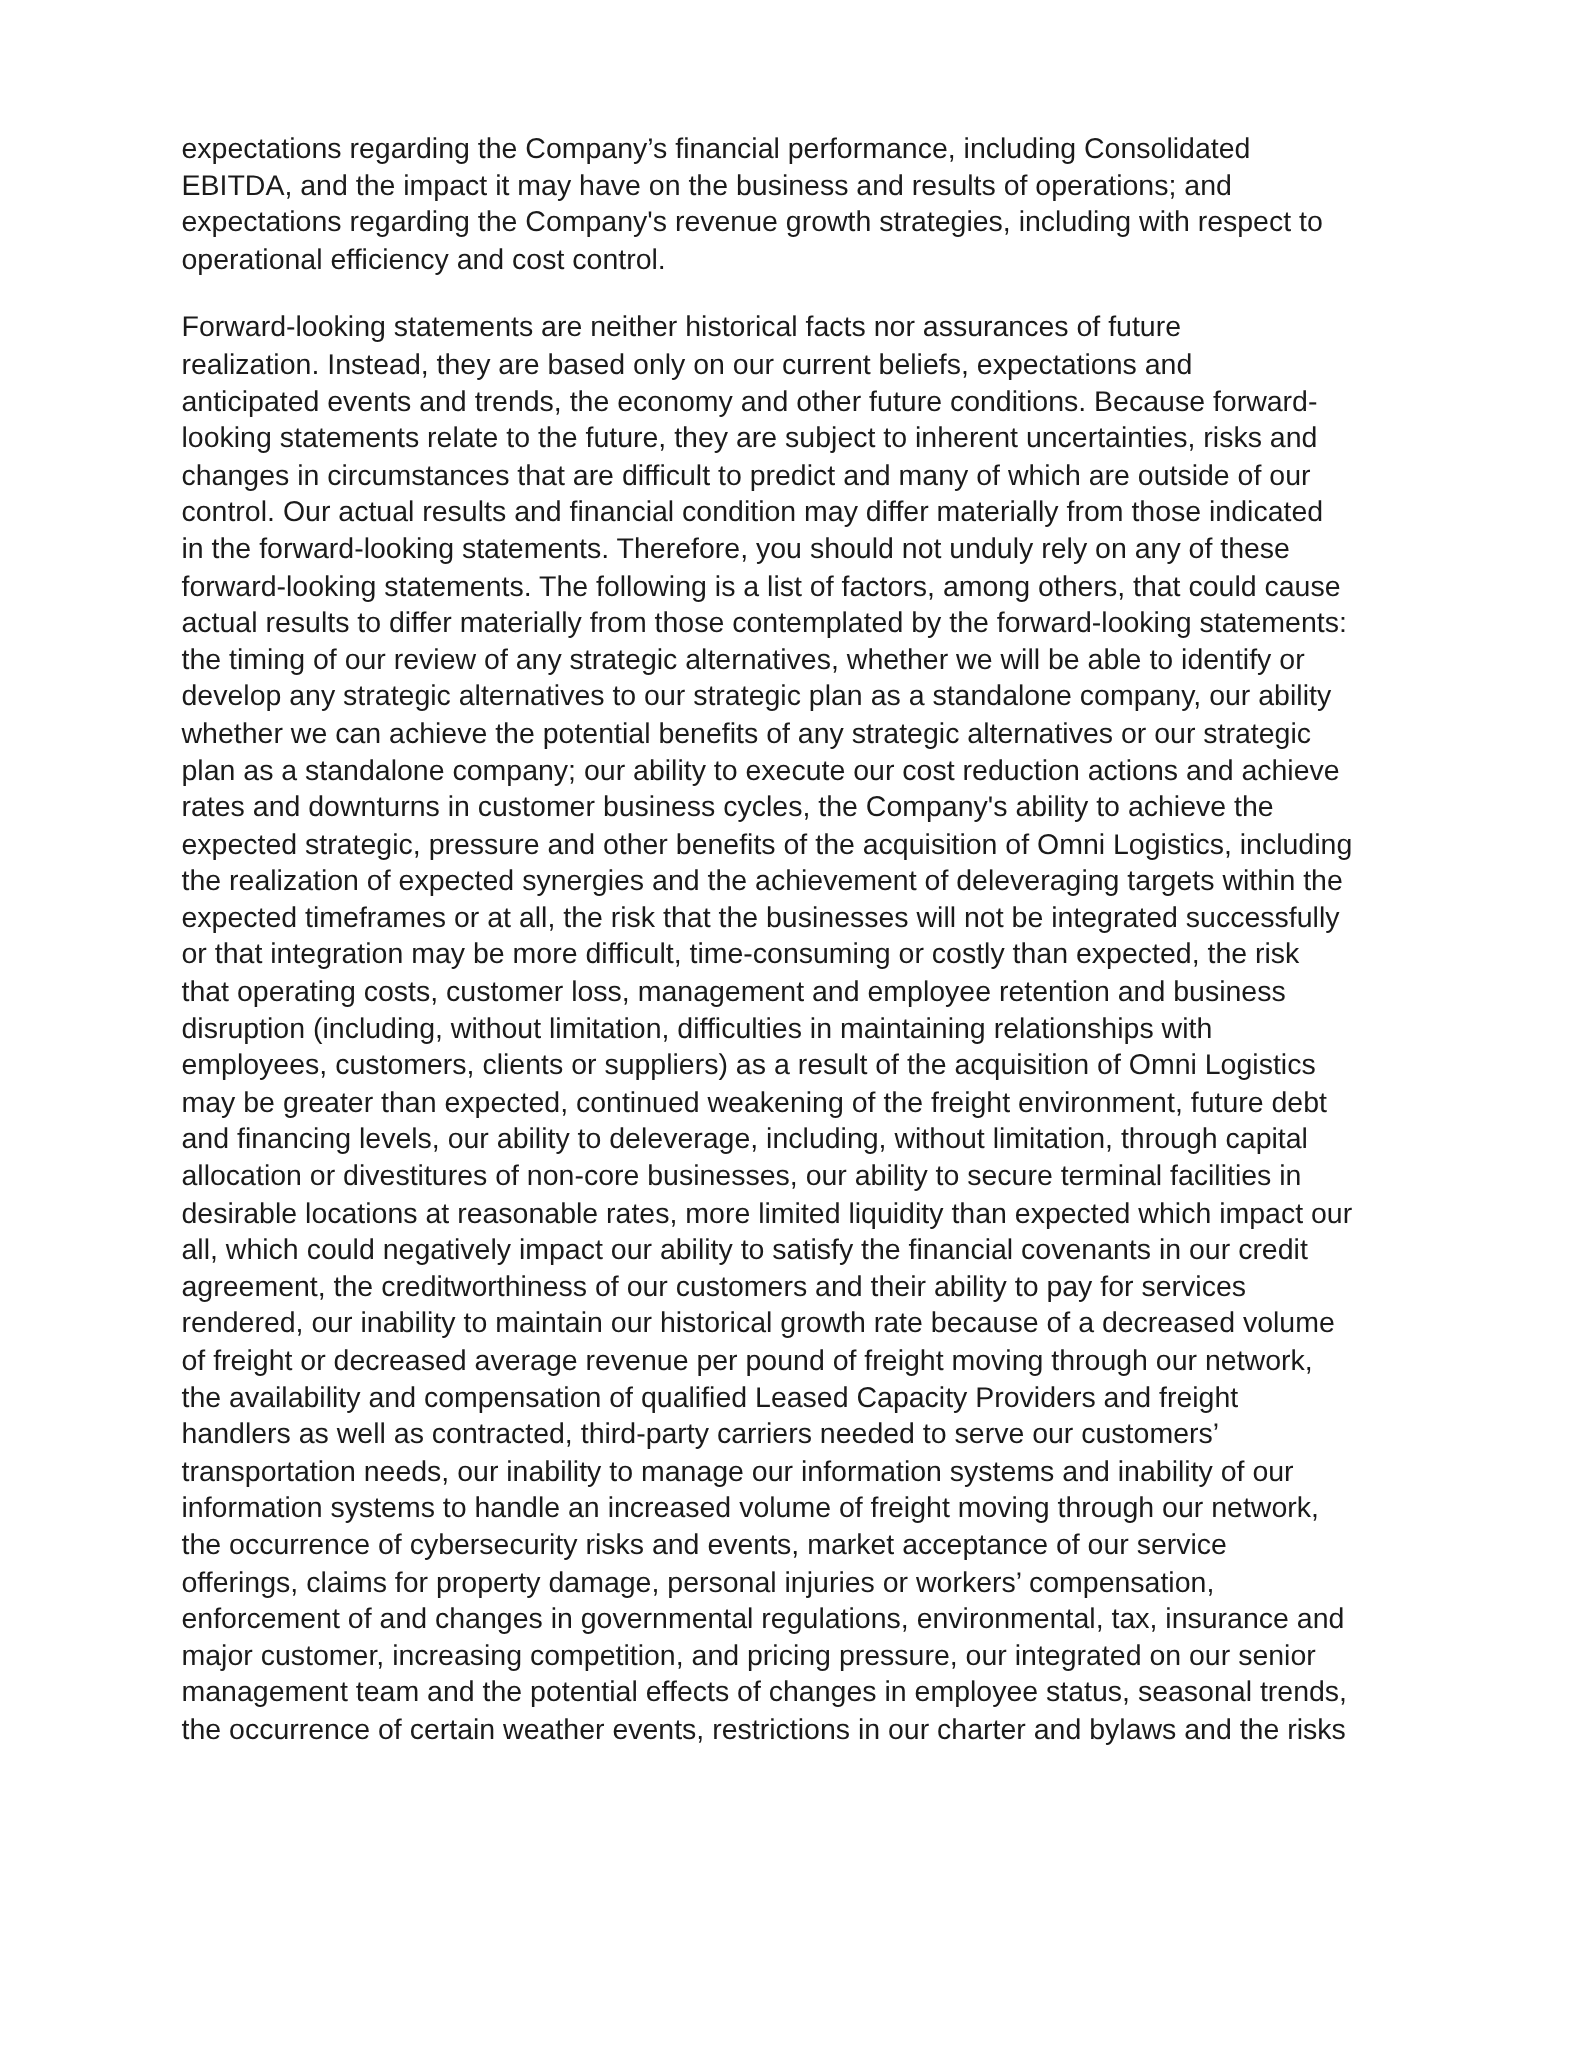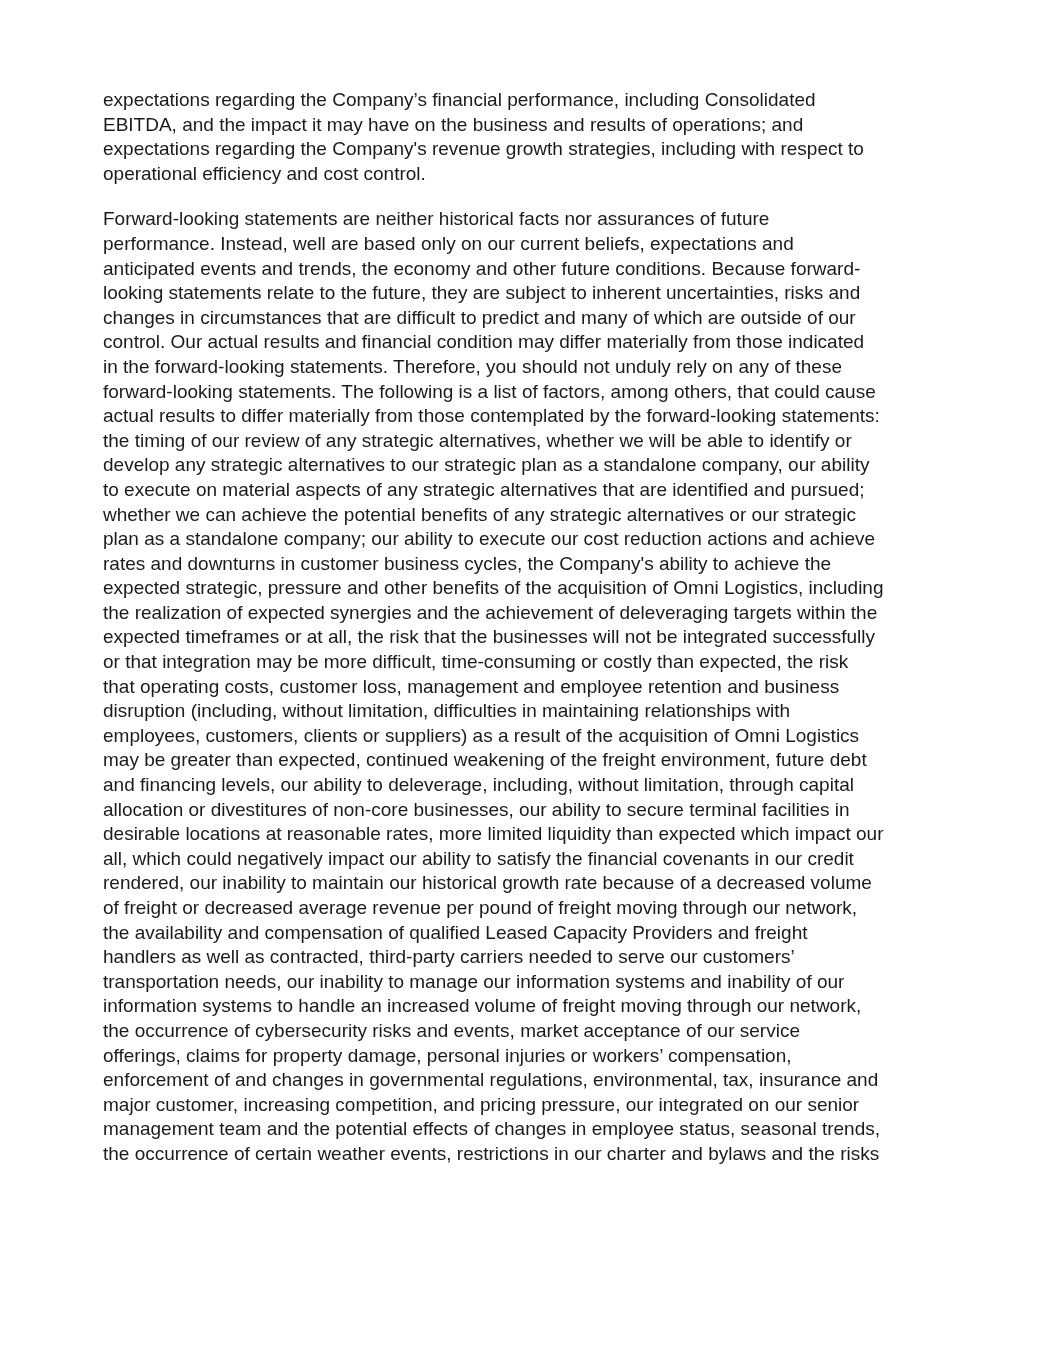--- a/index.html
+++ b/index.html
@@ -16,66 +16,66 @@
   .page {
     position: absolute;
     top: 88px;
     left: 103px;
     width: 875px;
     color: #1b1b1b;
     font-size: 19px;
     line-height: 24.6px;
   }
   .para {
-    margin: 0 0 21px 0;
+    margin: 0 0 21px 18px;
     padding: 0;
   }
   .line {
     display: block;
     white-space: nowrap;
   }
 </style>
 </head>
 <body>
 
 <div class="page">
   <p class="para">
       <span class="line">expectations regarding the Company’s financial performance, including Consolidated</span>
       <span class="line">EBITDA, and the impact it may have on the business and results of operations; and</span>
       <span class="line">expectations regarding the Company's revenue growth strategies, including with respect to</span>
       <span class="line">operational efficiency and cost control.</span>
     </p>
   <p class="para">
       <span class="line">Forward-looking statements are neither historical facts nor assurances of future</span>
-      <span class="line">performance. Instead, well are based only on our current beliefs, expectations and</span>
+      <span class="line">realization. Instead, they are based only on our current beliefs, expectations and</span>
       <span class="line">anticipated events and trends, the economy and other future conditions. Because forward-</span>
       <span class="line">looking statements relate to the future, they are subject to inherent uncertainties, risks and</span>
       <span class="line">changes in circumstances that are difficult to predict and many of which are outside of our</span>
       <span class="line">control. Our actual results and financial condition may differ materially from those indicated</span>
       <span class="line">in the forward-looking statements. Therefore, you should not unduly rely on any of these</span>
       <span class="line">forward-looking statements. The following is a list of factors, among others, that could cause</span>
       <span class="line">actual results to differ materially from those contemplated by the forward-looking statements:</span>
       <span class="line">the timing of our review of any strategic alternatives, whether we will be able to identify or</span>
       <span class="line">develop any strategic alternatives to our strategic plan as a standalone company, our ability</span>
-      <span class="line">to execute on material aspects of any strategic alternatives that are identified and pursued;</span>
       <span class="line">whether we can achieve the potential benefits of any strategic alternatives or our strategic</span>
       <span class="line">plan as a standalone company; our ability to execute our cost reduction actions and achieve</span>
       <span class="line">rates and downturns in customer business cycles, the Company's ability to achieve the</span>
       <span class="line">expected strategic, pressure and other benefits of the acquisition of Omni Logistics, including</span>
       <span class="line">the realization of expected synergies and the achievement of deleveraging targets within the</span>
       <span class="line">expected timeframes or at all, the risk that the businesses will not be integrated successfully</span>
       <span class="line">or that integration may be more difficult, time-consuming or costly than expected, the risk</span>
       <span class="line">that operating costs, customer loss, management and employee retention and business</span>
       <span class="line">disruption (including, without limitation, difficulties in maintaining relationships with</span>
       <span class="line">employees, customers, clients or suppliers) as a result of the acquisition of Omni Logistics</span>
       <span class="line">may be greater than expected, continued weakening of the freight environment, future debt</span>
       <span class="line">and financing levels, our ability to deleverage, including, without limitation, through capital</span>
       <span class="line">allocation or divestitures of non-core businesses, our ability to secure terminal facilities in</span>
       <span class="line">desirable locations at reasonable rates, more limited liquidity than expected which impact our</span>
       <span class="line">all, which could negatively impact our ability to satisfy the financial covenants in our credit</span>
+      <span class="line">agreement, the creditworthiness of our customers and their ability to pay for services</span>
       <span class="line">rendered, our inability to maintain our historical growth rate because of a decreased volume</span>
       <span class="line">of freight or decreased average revenue per pound of freight moving through our network,</span>
       <span class="line">the availability and compensation of qualified Leased Capacity Providers and freight</span>
       <span class="line">handlers as well as contracted, third-party carriers needed to serve our customers’</span>
       <span class="line">transportation needs, our inability to manage our information systems and inability of our</span>
       <span class="line">information systems to handle an increased volume of freight moving through our network,</span>
       <span class="line">the occurrence of cybersecurity risks and events, market acceptance of our service</span>
       <span class="line">offerings, claims for property damage, personal injuries or workers’ compensation,</span>
       <span class="line">enforcement of and changes in governmental regulations, environmental, tax, insurance and</span>
       <span class="line">major customer, increasing competition, and pricing pressure, our integrated on our senior</span>

